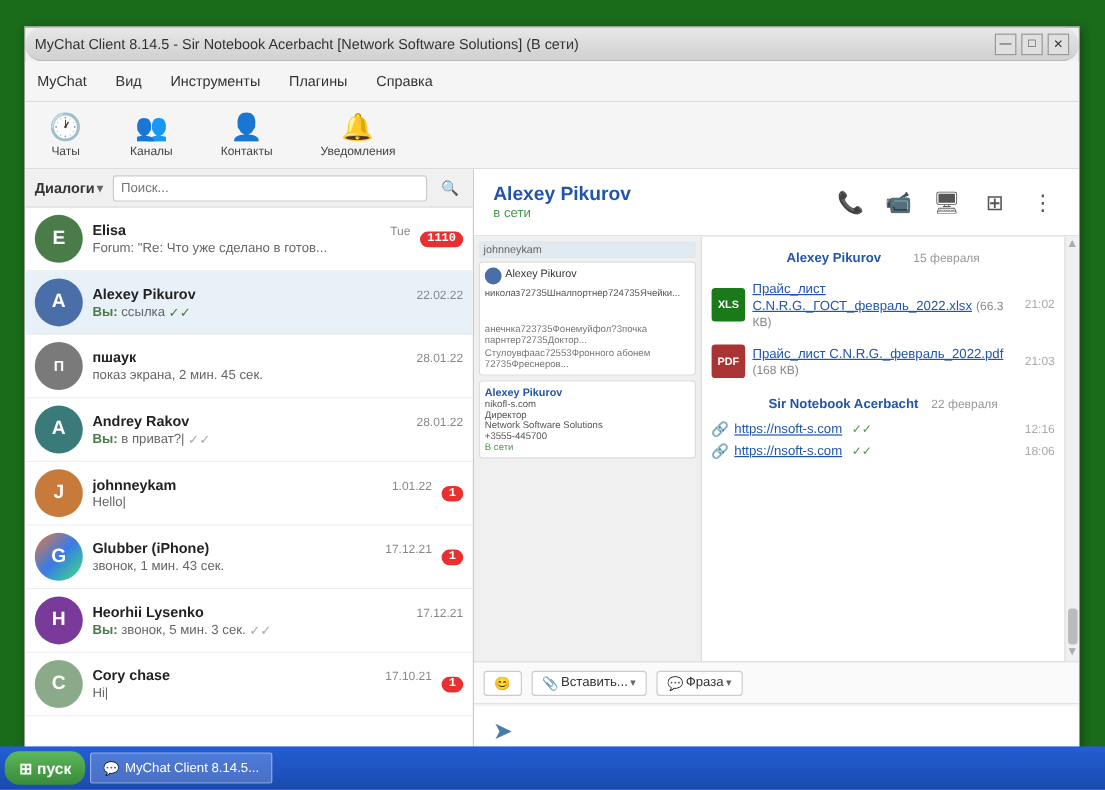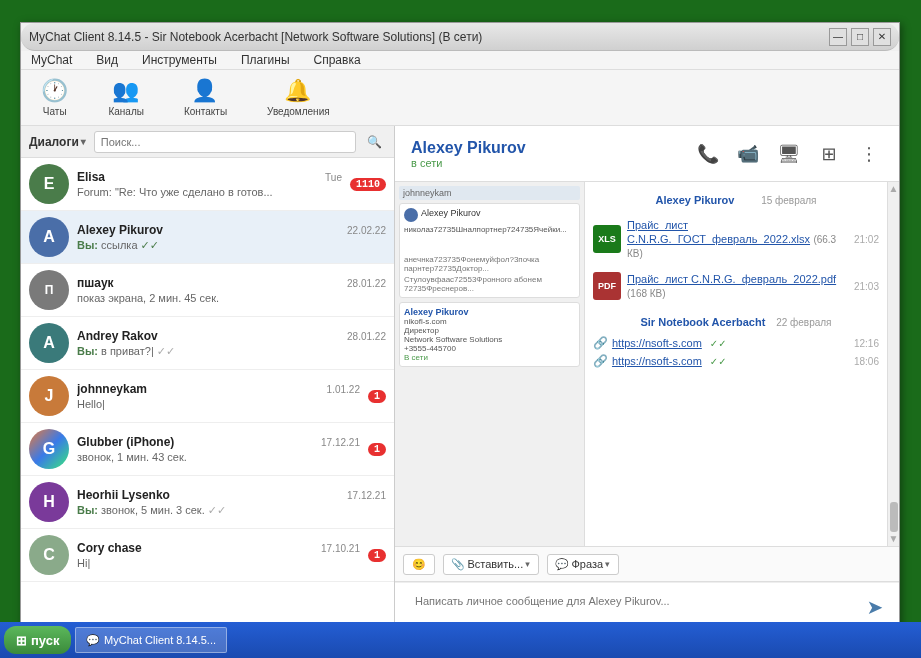--- a/index.html
+++ b/index.html
@@ -4,21 +4,21 @@
   <style>
     * { margin: 0; padding: 0; box-sizing: border-box; }
     body { width: 921px; height: 658px; background: #1a6b1a; font-family: 'Segoe UI', Tahoma, sans-serif; font-size: 12px; overflow: hidden; }
 
     
     .window { width: 880px; height: 610px; position: absolute; top: 22px; left: 20px; background: #f0f0f0; border: 1px solid #999; box-shadow: 2px 2px 8px rgba(0,0,0,0.4); display: flex; flex-direction: column; }
     .title-bar { background: linear-gradient(to bottom, #e8e8e8, #d0d0d0); height: 28px; display: flex; align-items: center; justify-content: space-between; padding: 0 8px; border-bottom: 1px solid #bbb; border-radius: 14px; }
     .title-bar-text { font-size: 12px; color: #333; }
     .title-bar-buttons { display: flex; gap: 4px; }
     .tb-btn { width: 18px; height: 18px; background: #e0e0e0; border: 1px solid #999; display: flex; align-items: center; justify-content: center; font-size: 10px; cursor: pointer; color: #333; }
-    .menu-bar { background: #f5f5f5; height: 19px; display: flex; align-items: center; padding: 0 6px; border-bottom: 1px solid #ddd; gap: 16px; }
+    .menu-bar { background: #f5f5f5; height: 34px; display: flex; align-items: center; padding: 0 6px; border-bottom: 1px solid #ddd; gap: 16px; }
     .menu-item { font-size: 12px; color: #333; cursor: pointer; padding: 2px 4px; }
 
     
     .toolbar { background: #f5f5f5; height: 56px; display: flex; align-items: center; padding: 4px 12px; border-bottom: 1px solid #ddd; gap: 24px; }
     .tool-btn { display: flex; flex-direction: column; align-items: center; gap: 2px; cursor: pointer; padding: 4px 8px; border-radius: 4px; }
     .tool-icon { font-size: 22px; }
     .tool-label { font-size: 10px; color: #444; }
 
     
     .main { display: flex; flex: 1; overflow: hidden; }
@@ -365,21 +365,20 @@
           <span style="font-size:9px; color:#666;">▾</span>
         </span>
         <span class="input-tool-btn">
           <span>💬</span>
           <span> Фраза</span>
           <span style="font-size:9px; color:#666;">▾</span>
         </span>
       </div>
 
       <div style="display:flex; align-items:center; padding:4px 8px; background:#fff; border-top:1px solid #eee; min-height:44px;">
-        <textarea class="message-input" style="flex: 1 1 0%; resize: none; border: none; outline: none; font-size: 11px; color: rgb(170, 170, 170); font-family: inherit;" placeholder="Написать личное сообщение для Alexey Pikurov..."></textarea>
         <span class="send-btn">➤</span>
       </div>
     </div>
   </div>
 </div>
 
 <div class="taskbar">
   <div class="start-btn">
     <span>⊞</span>
     <span>пуск</span>

